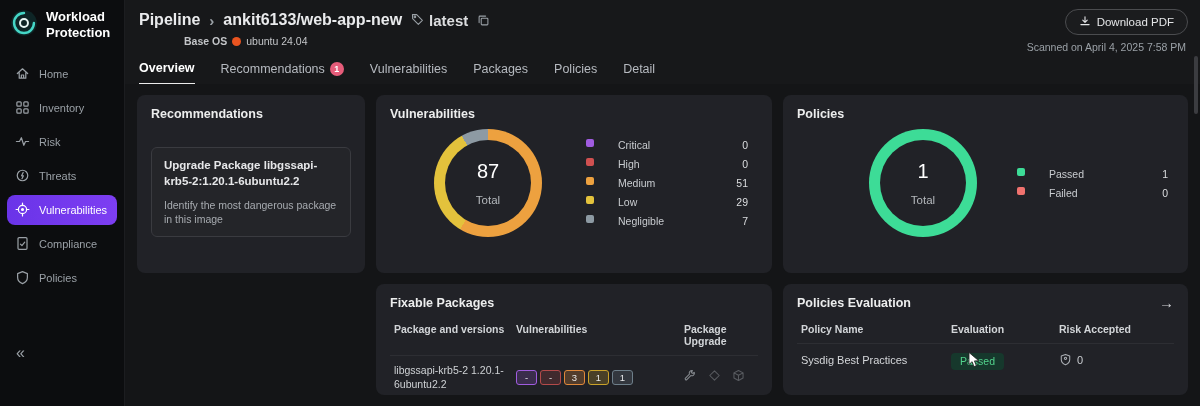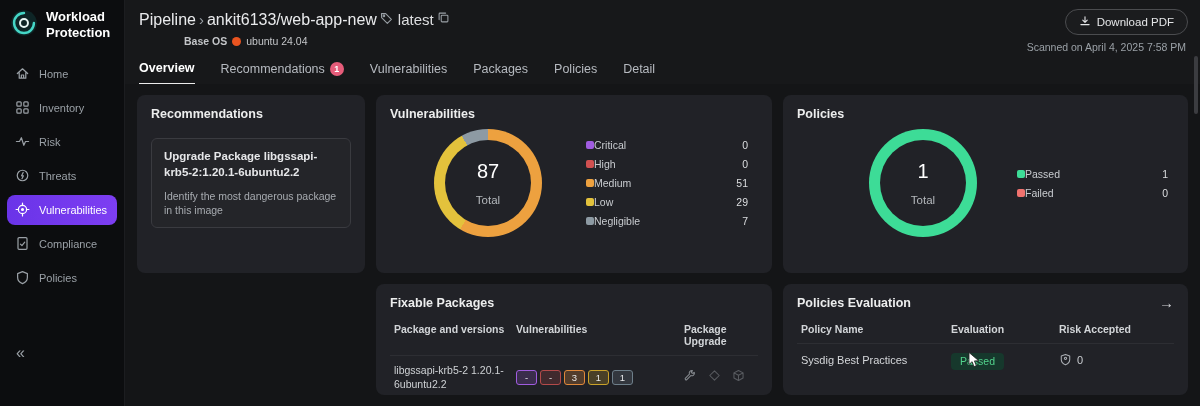--- a/index.html
+++ b/index.html
@@ -15,21 +15,21 @@
   .side-list { margin-top:12px;text-align:center; }
   .side-item { display:flex; align-items:center; gap:9px; height:30px; margin:4px 7px; padding:0 8px;
                border-radius:8px; color:#9aa0a6; font-size:11px; cursor:pointer; }
   .side-item svg { stroke:#9aa0a6; }
   .side-item.active { background:linear-gradient(90deg,#6a34e8,#7d3ef2); color:#ffffff; }
   .side-item.active svg { stroke:#ffffff; }
   .collapse { position:absolute; bottom:44px; left:16px; color:#9aa0a6; font-size:16px; cursor:pointer; }
 
   
   .main-header { position:absolute; left:125px; right:0; top:0; height:84px; background:#17181a; }
-  .crumb-row { display:flex; align-items:flex-start; gap:3px; padding:11px 0 0 14px; }
+  .crumb-row { display:flex; align-items:center; gap:9px; padding:11px 0 0 14px;font-weight:bold; }
   .crumb-root, .crumb-repo { font-size:16px; color:#e9eaec; cursor:pointer; }
   .crumb-sep { color:#9aa0a6; font-size:15px; }
   .crumb-tag { font-size:15px; color:#dddee0; display:flex; align-items:center; gap:5px; }
   .icon-btn { cursor:pointer; display:inline-flex; }
   .baseos-row { display:flex; align-items:center; gap:5px; margin:6px 0 0 14px; font-size:10.5px; color:#c3c5c8; }
   .ubuntu-dot { width:9px; height:9px; border-radius:50%; background:#e95420; display:inline-block; }
   .download-btn { position:absolute; right:12px; top:9px; height:26px; display:flex; align-items:center; gap:6px;
                   padding:0 13px; border:1px solid #4b4c4f; border-radius:14px; font-size:11.5px; color:#e4e5e7;
                   background:#1b1c1e; cursor:pointer; }
   .scanned { position:absolute; right:14px; top:41px; font-size:10.5px; color:#9aa0a6; }
@@ -41,35 +41,35 @@
   .tab-badge { width:14px; height:14px; border-radius:50%; background:#e65c7a; color:#fff; font-size:9px;
                font-weight:bold; display:inline-flex; align-items:center; justify-content:center; }
 
   
   .content { position:absolute; left:125px; right:0; top:84px; bottom:0; background:#141517; padding:11px 12px;
              display:grid; grid-template-columns:228px 396px 1fr; grid-template-rows:178px 1fr; gap:11px; overflow:hidden; }
   .card { background:#212227; border-radius:8px; padding:12px 14px; position:relative; overflow:hidden; }
   .card-title { font-size:12.5px; font-weight:bold; color:#eceded; }
 
   
-  .reco-box { margin-top:17px; border:1px solid #3a3b40; background:#242529; border-radius:6px; padding:10px 12px; cursor:pointer; }
+  .reco-box { margin-top:26px; border:1px solid #3a3b40; background:#242529; border-radius:6px; padding:10px 12px; cursor:pointer; }
   .reco-title { font-size:11.5px; font-weight:bold; color:#e6e7e9; line-height:1.35; }
   .reco-desc { margin-top:9px; font-size:10.5px; color:#a7abb0; line-height:1.35; }
 
   
   .donut-wrap { display:flex; align-items:center; margin-top:8px; }
   .vuln-pad { padding-left:44px; gap:44px; }
   .pol-pad { padding-left:72px; gap:40px; }
   .donut { width:108px; height:108px; border-radius:50%; position:relative; flex:0 0 auto; background:#333; }
   .donut-hole { position:absolute; inset:11px; border-radius:50%; background:#212227;
                 display:flex; flex-direction:column; align-items:center; justify-content:center; }
   .donut-total { font-size:20px; color:#ffffff; }
   .donut-sub { font-size:11.5px; color:#b4b8bc; margin-top:11px; }
   .legend { display:flex; flex-direction:column; gap:7px; width:168px; }
-  .legend-row { display:flex; align-items:center; gap:0; font-size:10.5px; color:#c9ccd0; }
+  .legend-row { display:flex; align-items:flex-start; gap:24px; font-size:10.5px; color:#c9ccd0; }
   .sw { width:8px; height:8px; border-radius:2px; flex:0 0 auto; }
   .legend-val { margin-left:auto; color:#dcdee0; padding-right:6px; }
 
   
   .tbl-head { display:grid; font-size:10.5px; font-weight:bold; color:#d2d5d8; padding:13px 0 8px 4px; }
   .tbl-row { display:grid; align-items:center; border-top:1px solid #2d2e33; padding:7px 0 7px 4px; cursor:pointer; }
   .fix-grid { grid-template-columns:122px 168px 1fr; }
   .pkg-name { font-size:10.5px; color:#cfd2d5; line-height:1.35; max-width:118px; }
   .pills { display:flex; gap:3px; }
   .pill { min-width:21px; height:15px; border-radius:3px; font-size:9.5px; display:flex; align-items:center;

